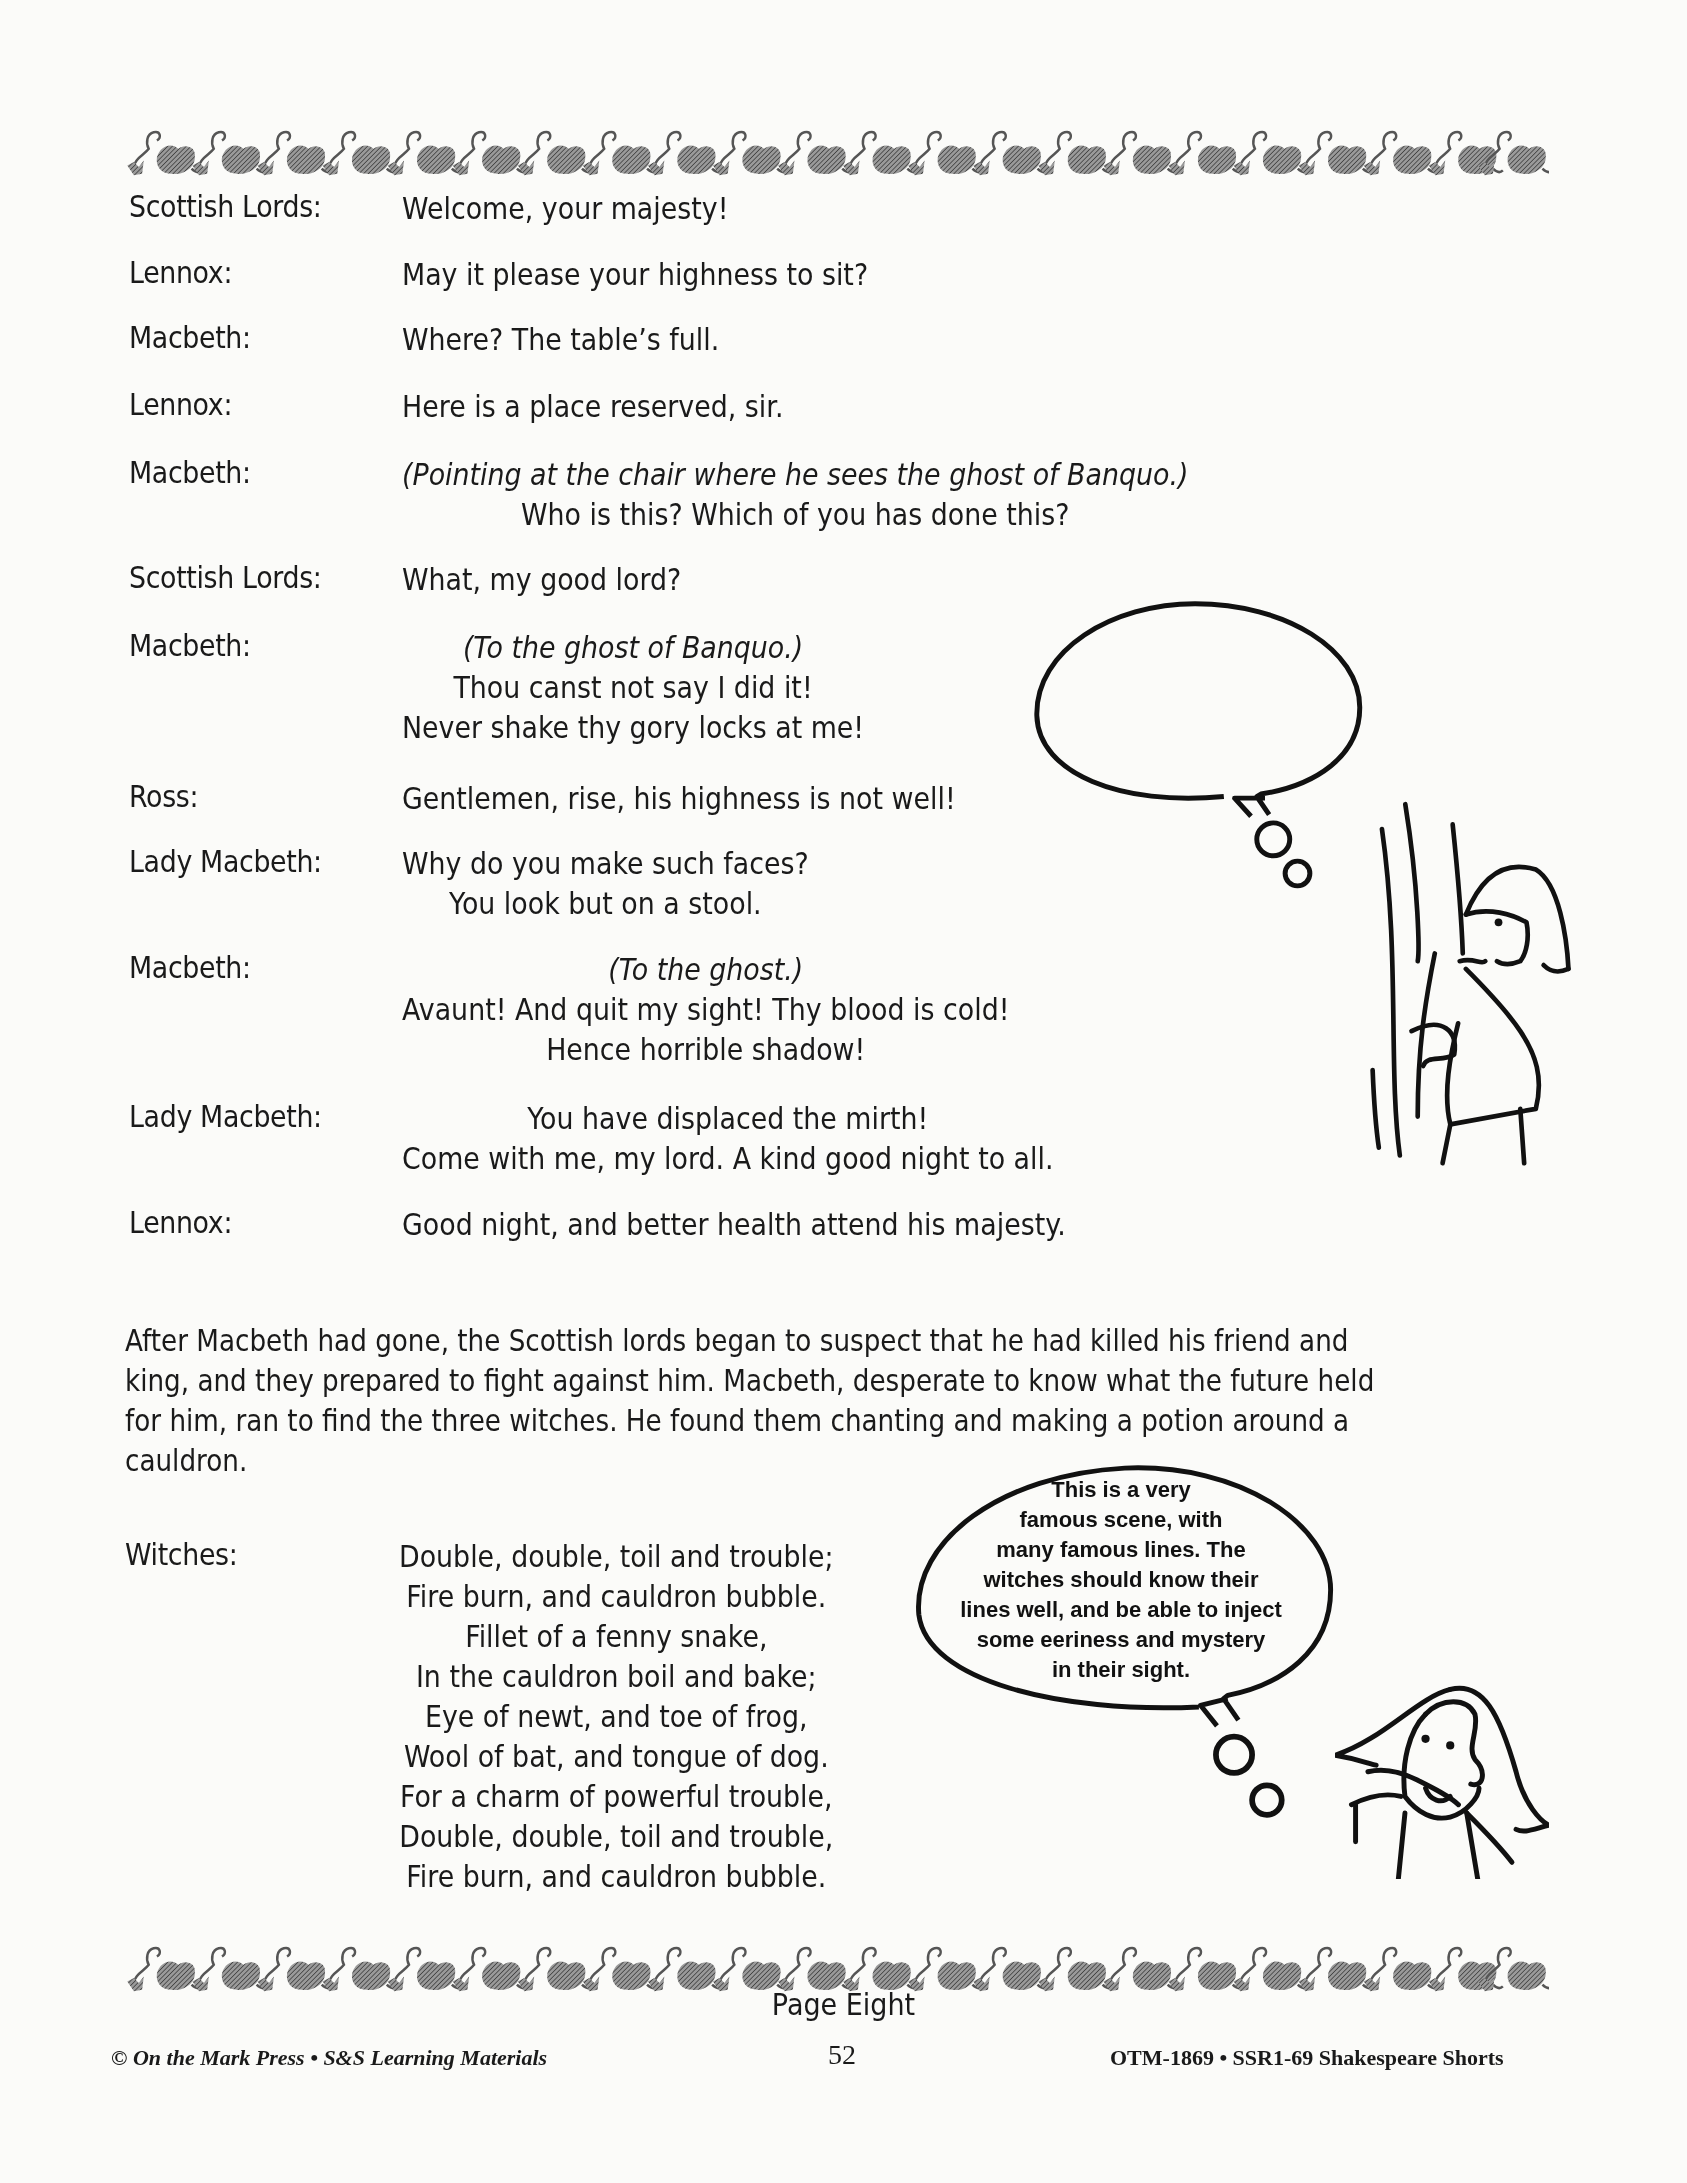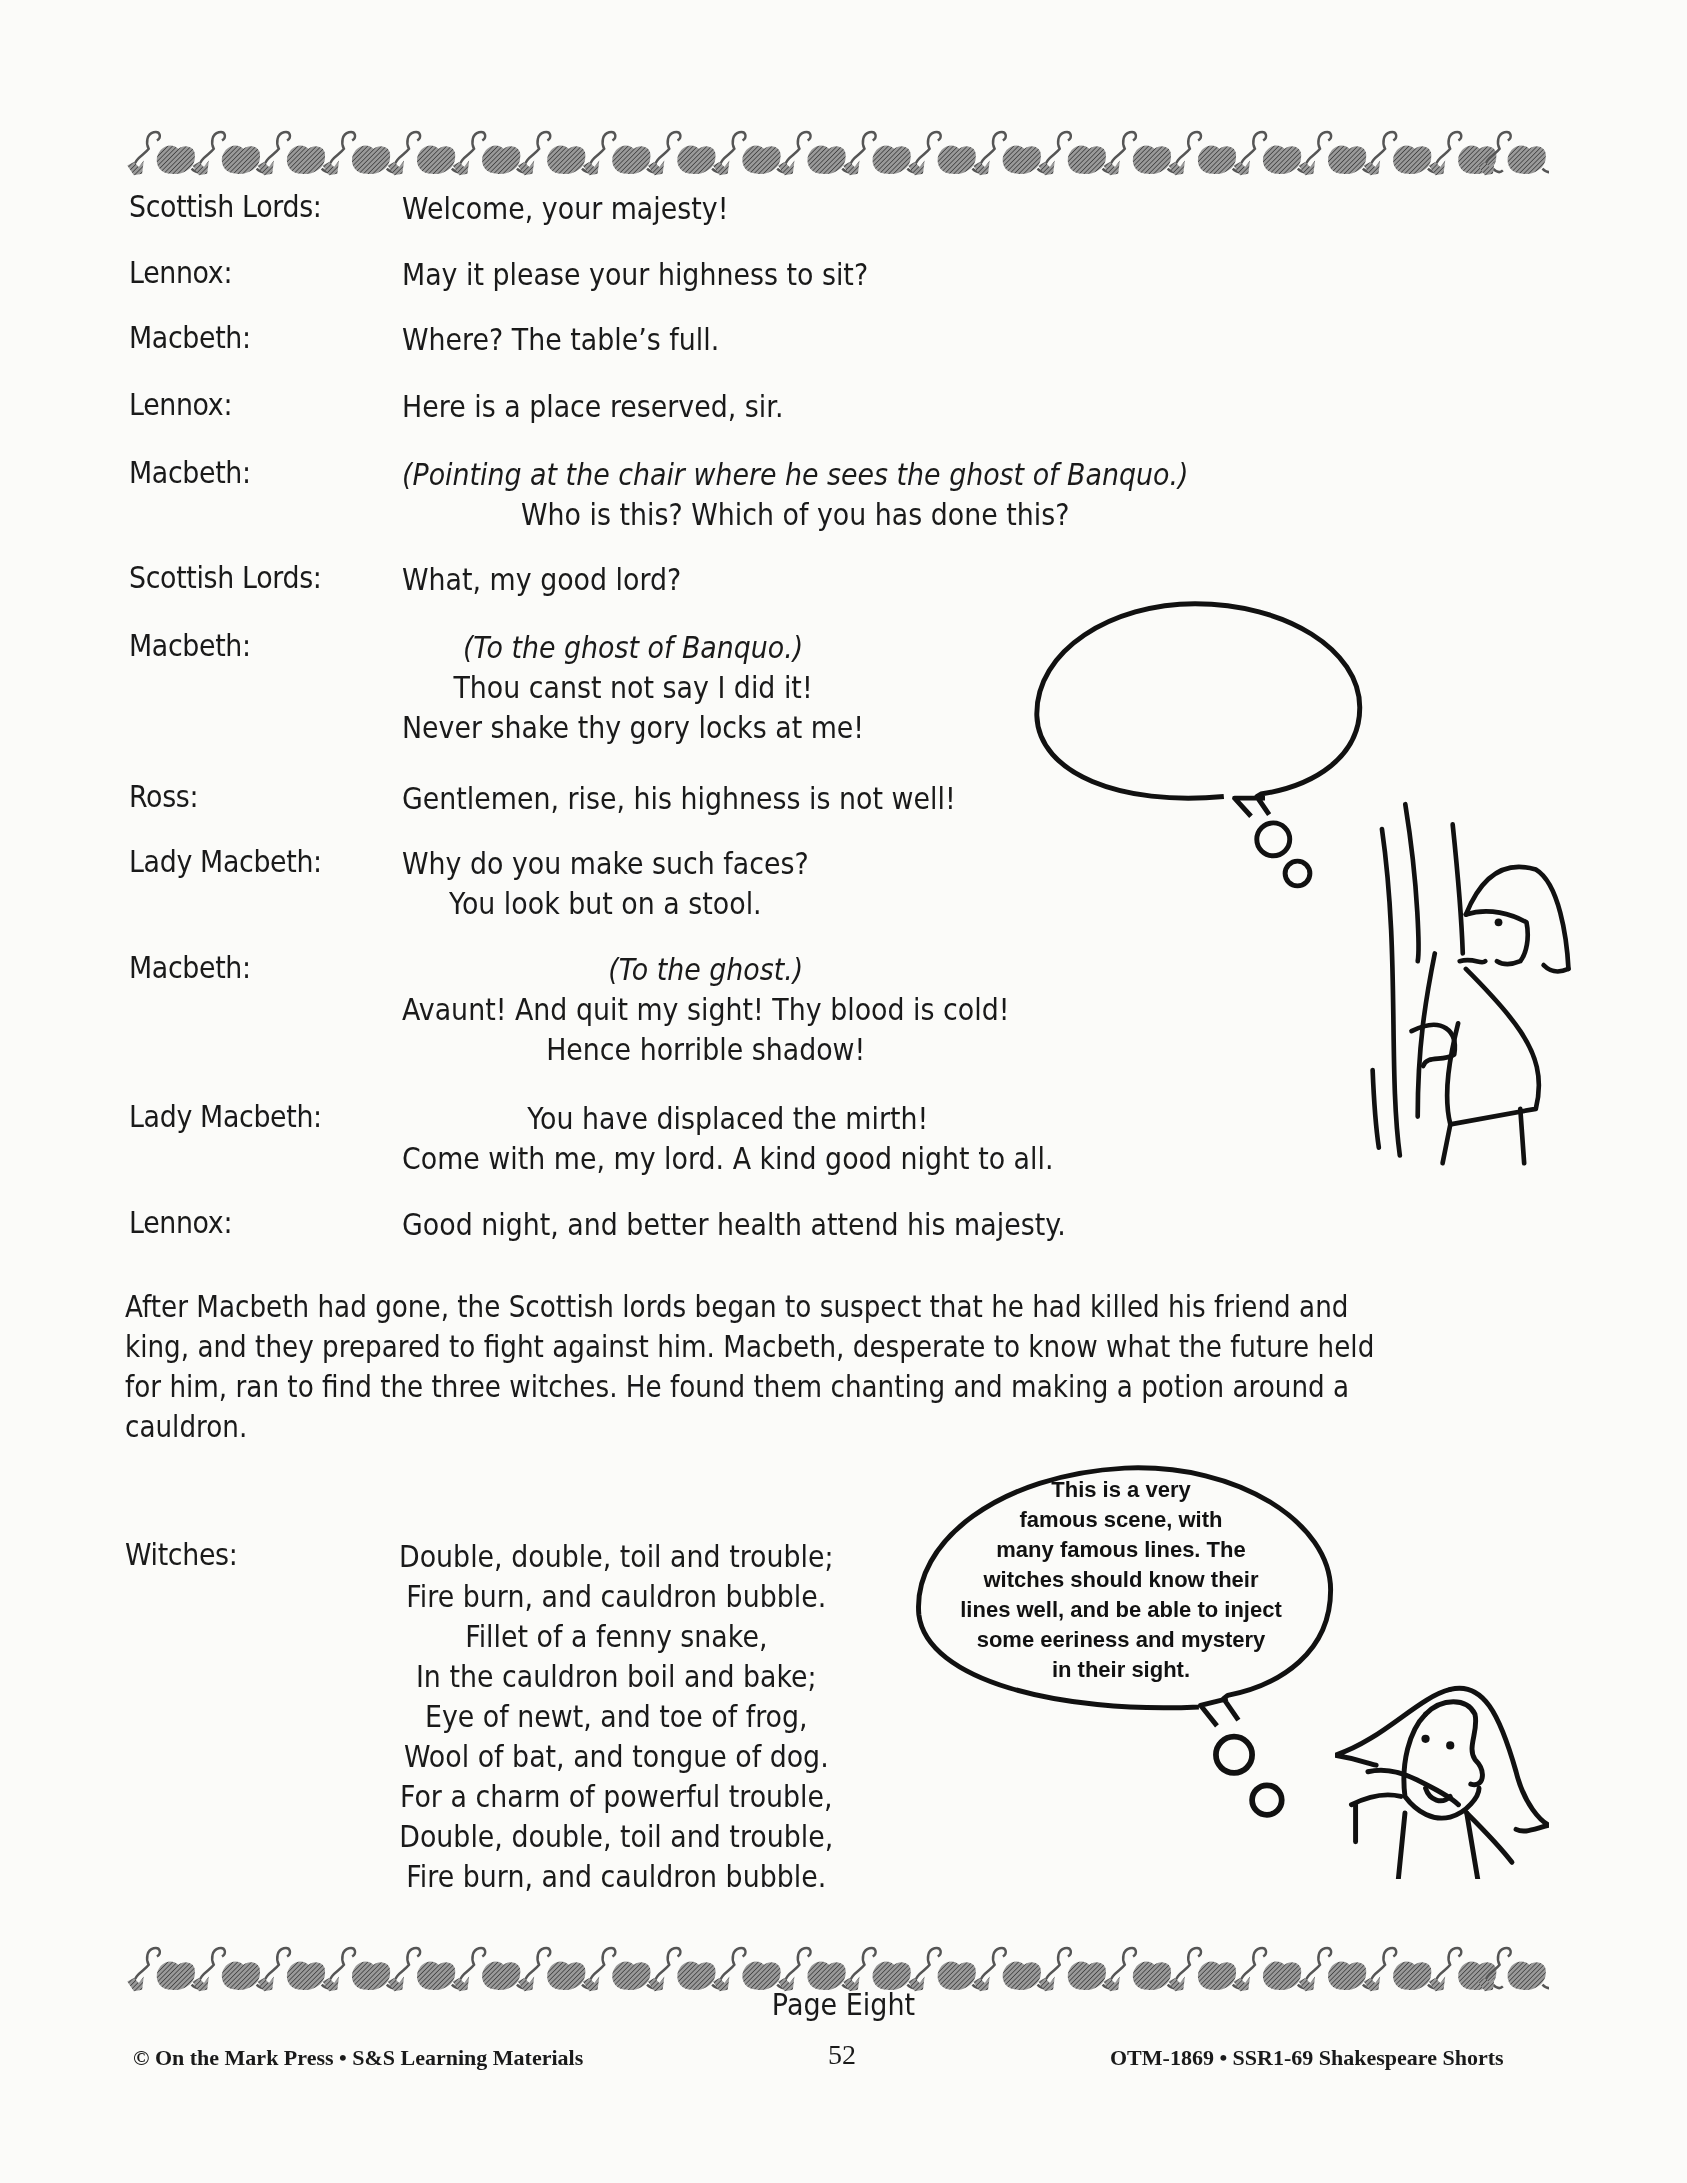--- a/index.html
+++ b/index.html
@@ -24,21 +24,21 @@
     }
     .lines {
       position: absolute; left: 402px; text-align: center;
     }
     .lines .ln {
       font-size: 30.5px; line-height: 40px; white-space: nowrap;
       transform: scaleX(0.88); transform-origin: left center;
     }
     .lines .ln.dir { font-style: italic; }
     .narration {
-      position: absolute; left: 125px; top: 1287px; width: 1450px;
+      position: absolute; left: 125px; top: 1321px; width: 1450px;
       font-size: 30.5px; line-height: 40px;
     }
     .narration .ln { white-space: nowrap; transform: scaleX(0.86); transform-origin: left center; }
     .bubble {
       position: absolute;
     }
     .bubble svg { position: absolute; left: 0; top: 0; overflow: visible; }
     .bubble-text {
       position: absolute; text-align: center;
       font-family: "Liberation Sans", sans-serif; font-weight: bold;
@@ -289,16 +289,16 @@
     <use href="#ivy-unit" x="1264"></use>
       <use href="#ivy-unit" x="1343"></use>
       <use href="#ivy-unit" x="1422"></use>
       <use href="#ivy-unit" x="1501"></use>
     <use href="#ivy-unit" x="1580"></use>
       <use href="#ivy-unit" x="1640"></use>
   </svg>
 </div>
 
 <div class="page-label">Page Eight</div>
-<div class="footer" style="left:133px;">© On the Mark Press • S&amp;S Learning Materials</div>
+<div class="footer" style="left:111px;font-style:italic;">© On the Mark Press • S&amp;S Learning Materials</div>
 <div class="footer num" style="left:828px;">52</div>
 <div class="footer" style="left:1110px;">OTM-1869 • SSR1-69 Shakespeare Shorts</div>
 
 
 </body></html>

